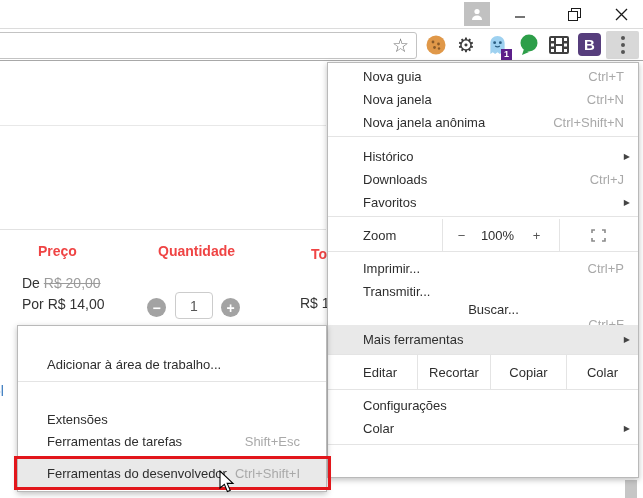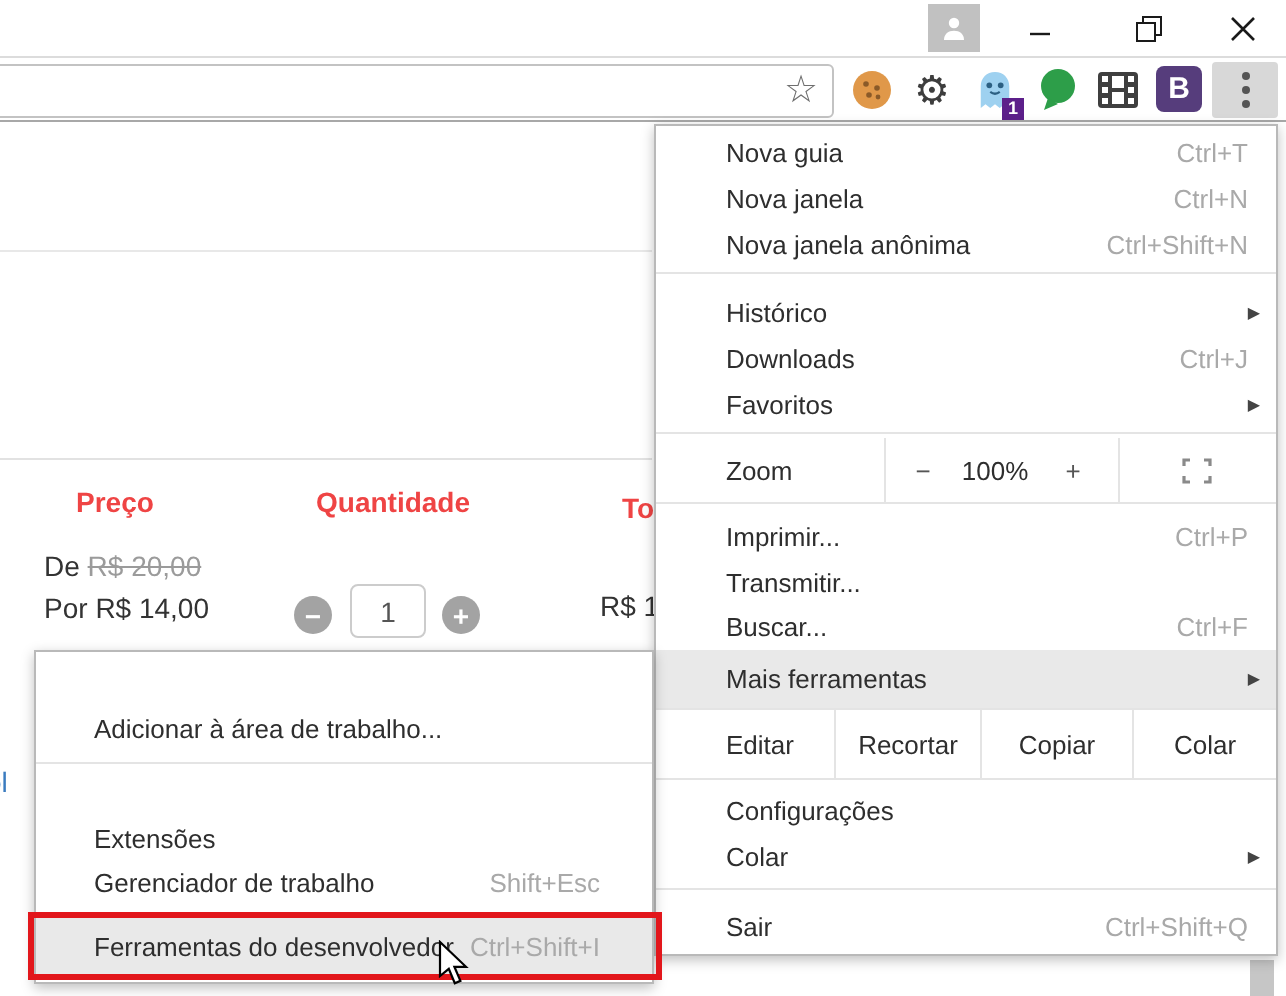--- a/index.html
+++ b/index.html
@@ -208,21 +208,21 @@
       </div>
     </div>
     <div class="sep" style="top:188px;"></div>
     <div class="mi" style="top:194px;">
         <span>Imprimir...</span>
         <span class="sc">Ctrl+P</span>
       </div>
     <div class="mi" style="top:217px;">
         <span>Transmitir...</span>
       </div>
-    <div class="mi" style="top:239px;">
+    <div class="mi" style="top:239px;flex-direction:column;">
         <span>Buscar...</span>
         <span class="sc">Ctrl+F</span>
       </div>
     <div class="mi hl" style="top:262px;height:29px;">
         <span>Mais ferramentas</span>
         <span class="arrow">▶</span>
       </div>
     <div class="sep" style="top:291px;"></div>
     <div class="edit-row">
       <div class="ec ec-first">Editar</div>
@@ -232,36 +232,32 @@
     </div>
     <div class="sep" style="top:326px;"></div>
     <div class="mi" style="top:331px;">
         <span>Configurações</span>
       </div>
     <div class="mi" style="top:354px;">
         <span>Colar</span>
         <span class="arrow">▶</span>
       </div>
     <div class="sep" style="top:381px;"></div>
-    <div class="mi" style="top:388px;height:24px;">
-        <span>Sair</span>
-        <span class="sc">Ctrl+Shift+Q</span>
-      </div>
   </nav>
 
   <nav class="menu sub-menu">
     <div class="mi" style="top:27px;height:22px;">
         <span>Adicionar à área de trabalho...</span>
       </div>
     <div class="sep" style="top:55px;"></div>
     <div class="mi" style="top:82px;height:22px;">
         <span>Extensões</span>
       </div>
     <div class="mi" style="top:104px;height:22px;">
-        <span>Gerenciador de trabalho</span>
+        <span>Ferramentas de tarefas</span>
         <span class="sc">Shift+Esc</span>
       </div>
     <div class="sep" style="top:130px;"></div>
     <div class="mi hl" style="top:133px;height:28px;">
         <span>Ferramentas do desenvolvedor</span>
         <span class="sc">Ctrl+Shift+I</span>
       </div>
   </nav>
 
   <div class="red-box"></div>

